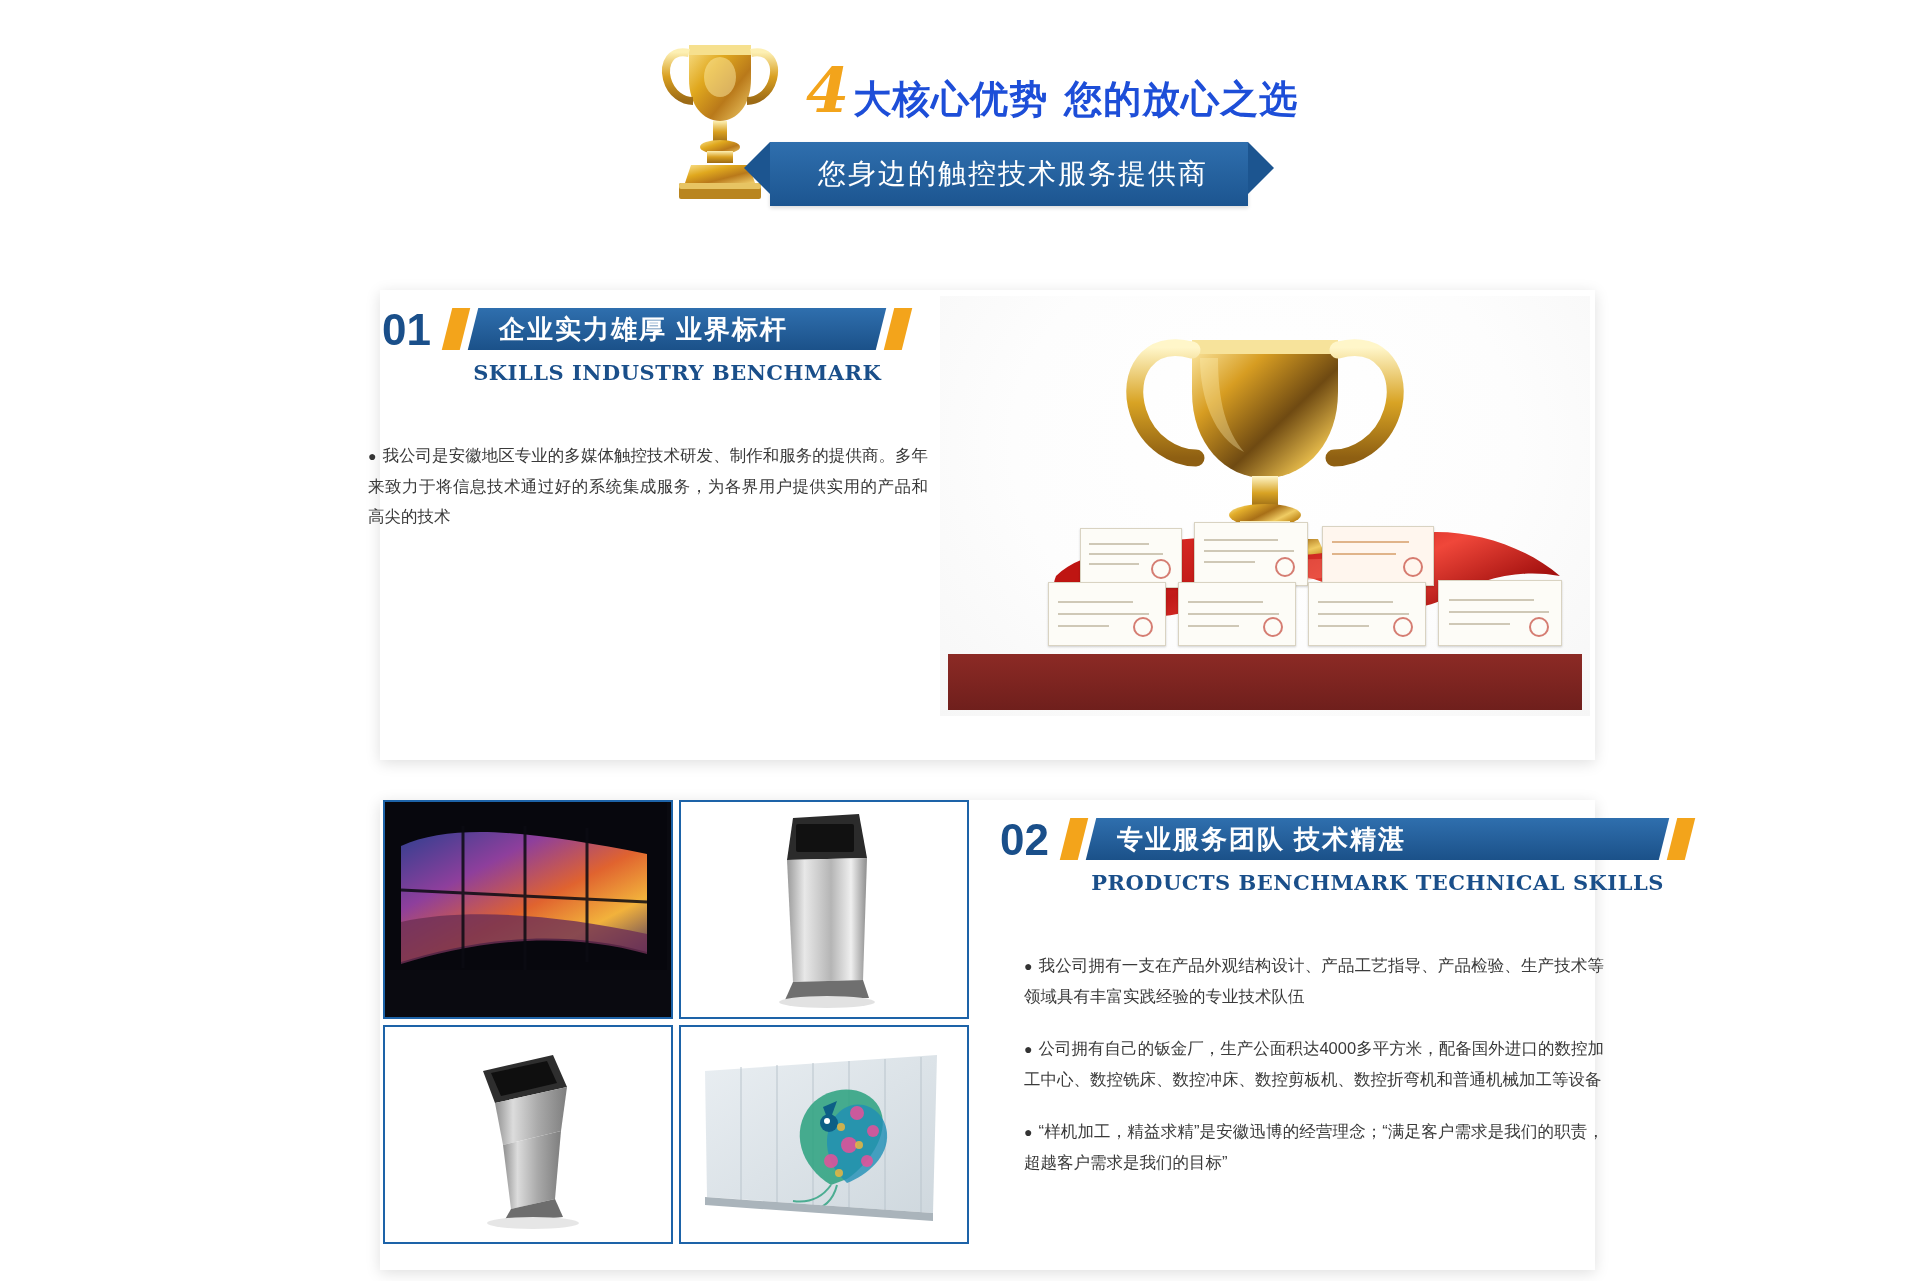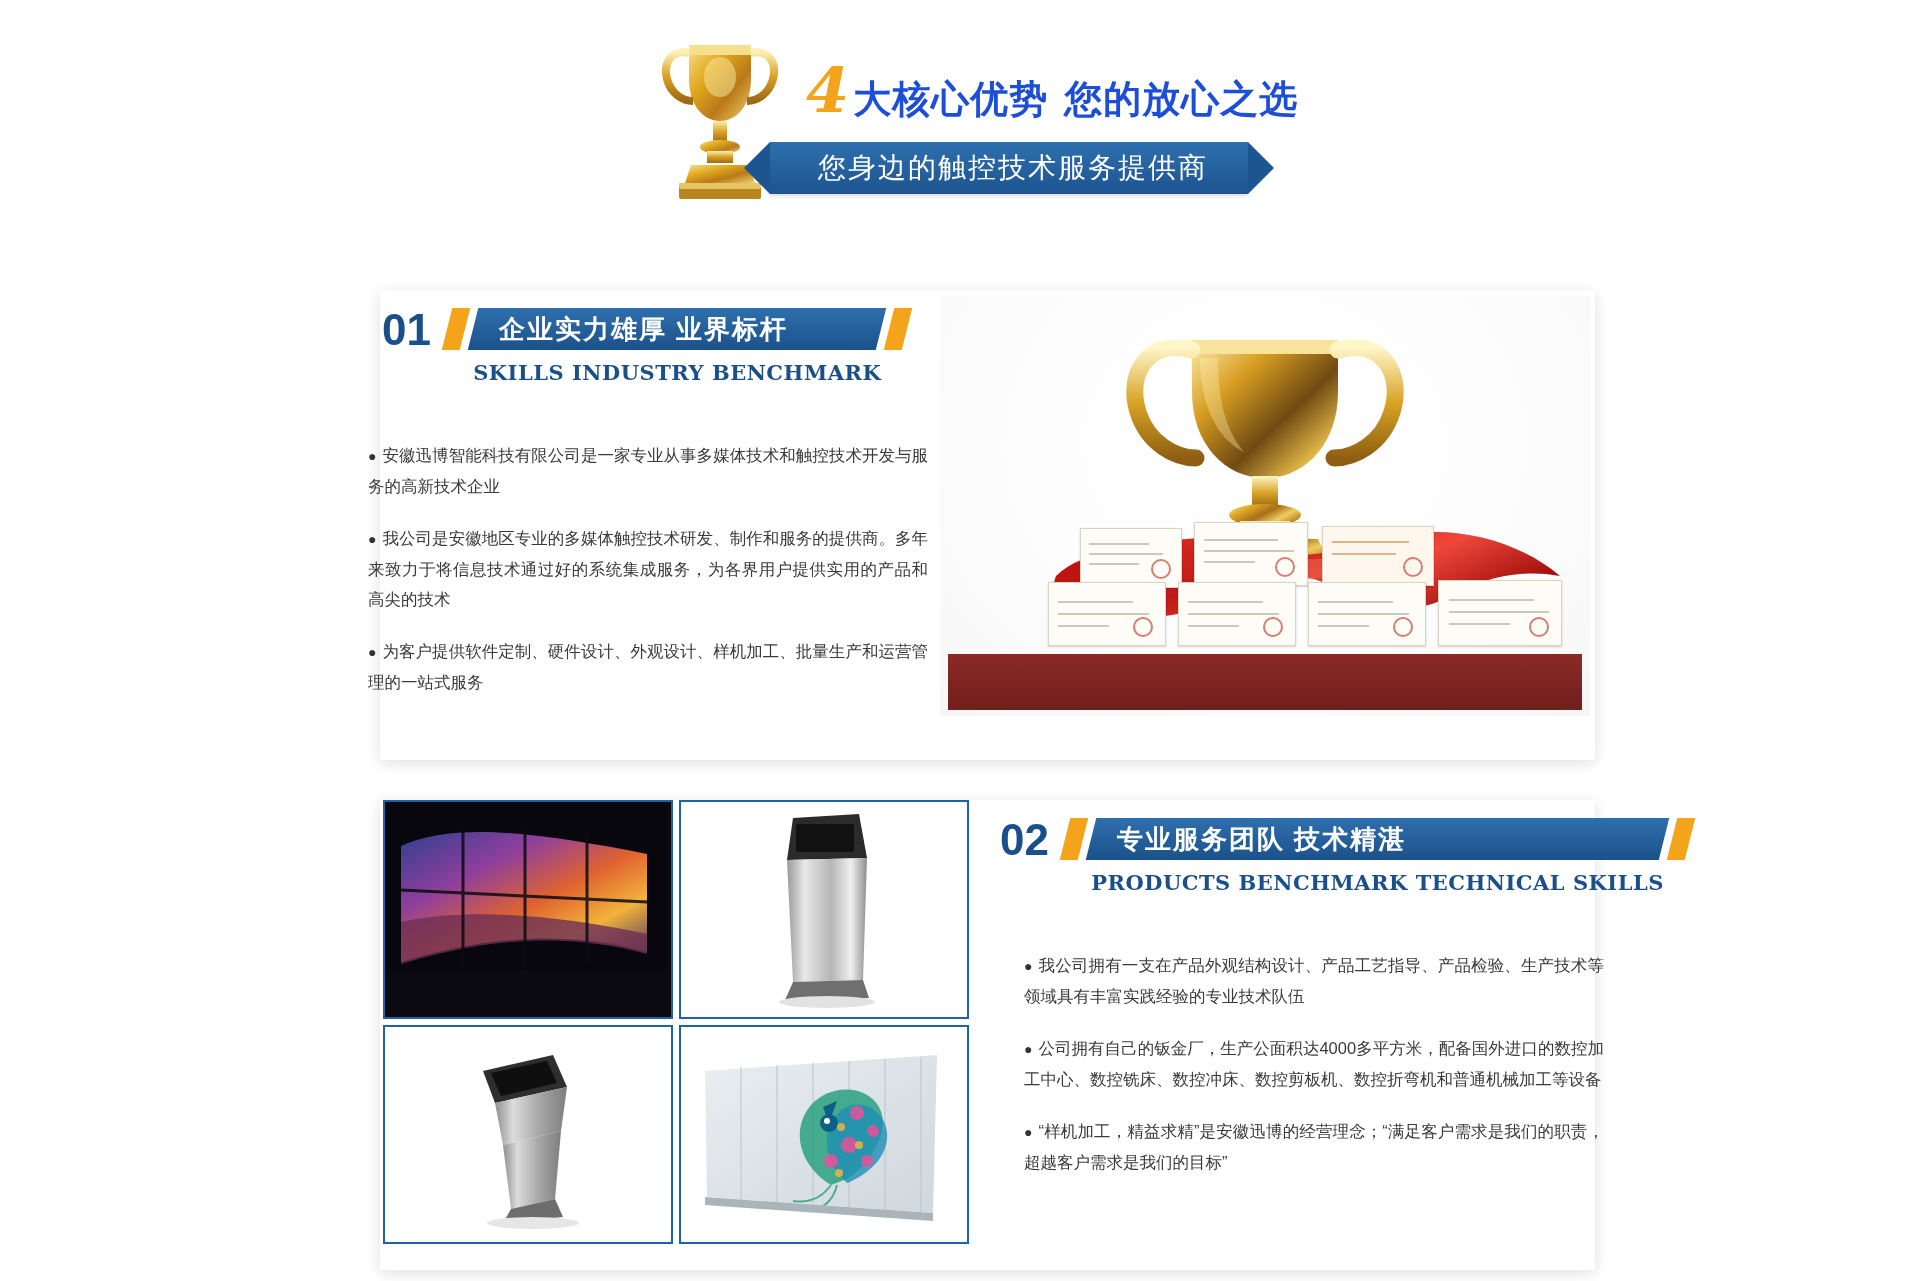--- a/index.html
+++ b/index.html
@@ -51,21 +51,21 @@
     font-weight: bold;
     color: #1d4ed8;
     letter-spacing: 1px;
     line-height: 1;
   }
   .hero-main .gap { display:inline-block; width: 16px; }
   .hero-ribbon {
     position: absolute;
     left: 770px;
     top: 142px;
-    height: 52px;
+    height: 64px;
     background: linear-gradient(180deg, #2f6fae 0%, #1c5590 100%);
     color: #fff;
     font-size: 28px;
     letter-spacing: 2px;
     display: flex;
     align-items: center;
     padding: 0 40px 0 48px;
     box-shadow: 0 2px 4px rgba(0,0,0,.15);
   }
   .hero-ribbon::before {
@@ -282,27 +282,21 @@
         <span>企业实力雄厚  业界标杆</span>
       </div>
       <div class="band-accent right"></div>
     </div>
     <div class="band-en">SKILLS INDUSTRY BENCHMARK</div>
   </div>
 </div>
 
 <div class="bullets" style="left:368px; top:440px; width:560px;">
   <div class="bullet">
-    <span class="dot">●</span><span>安徽迅博智能科技有限公司是一家专业从事多媒体技术和触控技术开发与服务的高新技术企业</span>
-  </div>
-  <div class="bullet">
     <span class="dot">●</span><span>我公司是安徽地区专业的多媒体触控技术研发、制作和服务的提供商。多年来致力于将信息技术通过好的系统集成服务，为各界用户提供实用的产品和高尖的技术</span>
-  </div>
-  <div class="bullet">
-    <span class="dot">●</span><span>为客户提供软件定制、硬件设计、外观设计、样机加工、批量生产和运营管理的一站式服务</span>
   </div>
 </div>
 
 <div class="trophy-photo">
   <svg class="cup" width="330" height="290" viewBox="0 0 330 290">
     <defs>
       <linearGradient id="bgold" x1="0" y1="0" x2="1" y2="0.6">
         <stop offset="0%" stop-color="#fdf3b8"></stop>
         <stop offset="25%" stop-color="#e3ae2b"></stop>
         <stop offset="55%" stop-color="#a86f17"></stop>

